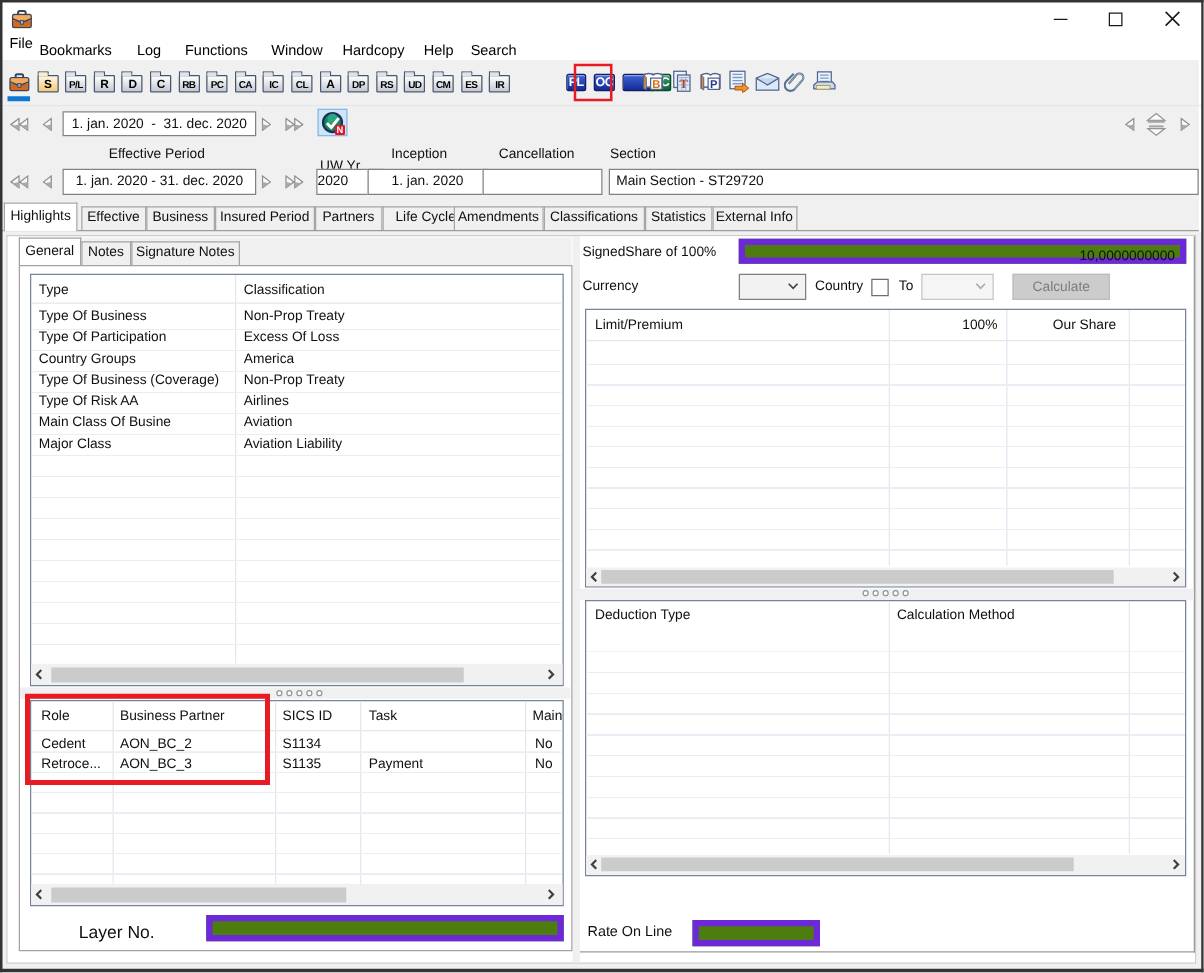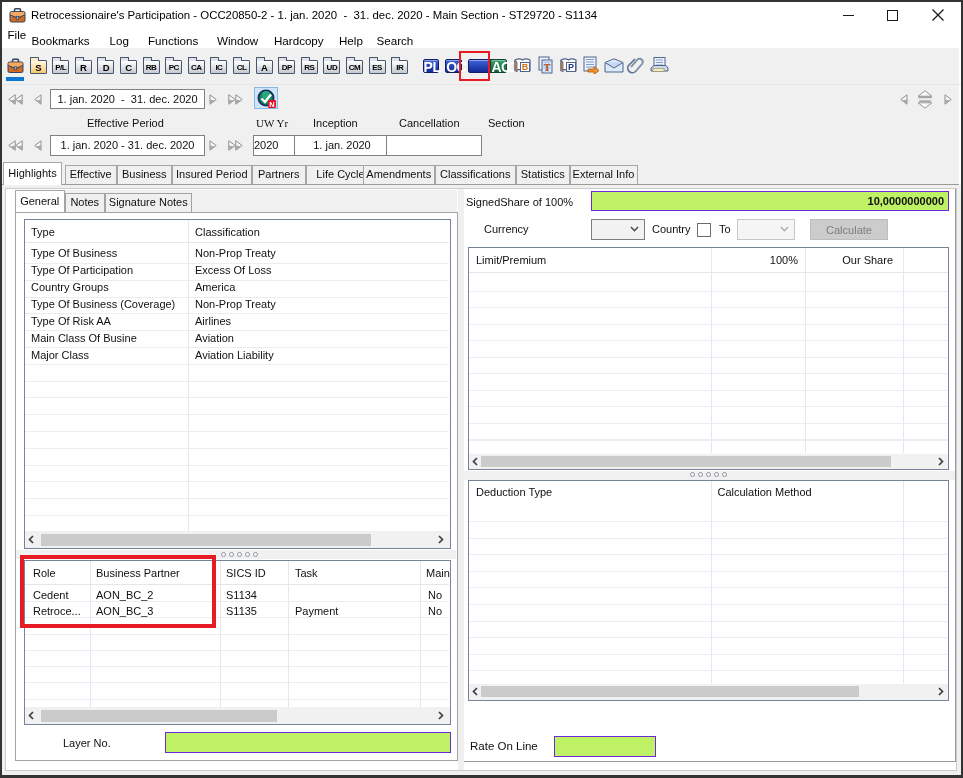--- a/index.html
+++ b/index.html
@@ -1,24 +1,24 @@
 <!DOCTYPE html>
 <html><head><meta charset="utf-8"><style>
 *{margin:0;padding:0;box-sizing:border-box;}
 body{width:963px;height:778px;font-family:"Liberation Sans",sans-serif;background:#fff;}
 #w{position:relative;width:963px;height:778px;background:#fff;overflow:hidden;}
 .a{position:absolute;}
 .t11{font-size:11px;color:#101010;white-space:nowrap;}
 .box{border:1px solid #818181;background:#fff;font-size:11px;color:#101010;white-space:nowrap;}
-.gbox{border:1px solid #6d28d9;background:#bef264;font-weight:bold;}
+.gbox{border:5px solid #6d28d9;background:#4d7c0f;}
 .fold{position:absolute;top:60px;width:17px;height:14px;background:linear-gradient(#ffffff,#c3c9d1);border:1px solid #46566c;border-radius:1px;font-weight:bold;font-size:9.5px;color:#000;text-align:center;line-height:13px;letter-spacing:-0.5px;}
 .fold::before{content:"";position:absolute;top:-4px;left:-1px;width:7px;height:3px;background:#dfe3e9;border:1px solid #46566c;border-bottom:none;border-radius:1px 1px 0 0;}
 .foldy{background:linear-gradient(#fff8e3,#f7c86f);}
 .foldy::before{background:#fbeccb;}
-.sq{position:absolute;top:58.5px;width:16.5px;height:14px;border-radius:2px;color:#fff;font-weight:bold;font-size:14px;text-align:center;line-height:14px;letter-spacing:-0.5px;}
+.sq{position:absolute;top:58.5px;width:16.5px;height:14px;border-radius:2px;color:#fff;font-weight:bold;font-size:10px;text-align:center;line-height:14px;letter-spacing:-0.5px;margin-left:30px;}
 .sqb{background:linear-gradient(#3f63d4,#122a96);border:1px solid #101e62;box-shadow:inset 0 1px 0 #8da2ea;}
 .sqg{background:linear-gradient(#3f9e6b,#0b613a);border:1px solid #07492b;box-shadow:inset 0 1px 0 #7fc4a0;}
 .tab{position:absolute;top:165px;height:19px;background:#f0f0f0;border:1px solid #a6a6a6;border-bottom:none;font-size:11px;color:#101010;text-align:center;z-index:1;}
 .tabact{top:162px;height:23px;background:#fff;z-index:3;}
 .itab{position:absolute;background:#f0f0f0;border:1px solid #a3a3a3;border-bottom:none;font-size:11px;color:#101010;text-align:center;z-index:2;}
 .vl{position:absolute;background:#e2e8f0;width:1px;}
 .sbt{position:absolute;background:#f1f1f1;}
 .sbh{position:absolute;background:#cbcbcb;}
 .dot{position:absolute;width:5px;height:5px;border:1px solid #8f969e;border-radius:50%;background:#fdfdfd;}
 .redbox{position:absolute;border:3px solid #e61b23;z-index:5;}
@@ -30,21 +30,20 @@
     <div class="a" style="left:0;top:0;width:2px;height:778px;background:#333333;z-index:9"></div>
     <div class="a" style="left:961px;top:0;width:2px;height:778px;background:#333333;z-index:9"></div>
 
 <svg class="a" style="left:9px;top:7px" width="17" height="16" viewBox="0 0 17 16">
  <rect x="1" y="4.5" width="15" height="10.5" rx="1.5" fill="#d2691e" stroke="#35465e"></rect>
  <rect x="1.6" y="5.1" width="13.8" height="4.6" rx="1" fill="#f5aa60"></rect>
  <path d="M5.5 4.5 V3 a1.2 1.2 0 0 1 1.2 -1.2 h3.6 a1.2 1.2 0 0 1 1.2 1.2 V4.5" fill="none" stroke="#35465e" stroke-width="1.6"></path>
  <path d="M1 8 L8.5 11 L16 8" fill="none" stroke="#35465e" stroke-width="1.2"></path>
  <rect x="7.3" y="9.3" width="2.4" height="3" fill="#9db3c8" stroke="#35465e" stroke-width="0.7"></rect>
 </svg>
-<div class="a" style="left:31px;top:8.5px;font-size:11.4px;color:#000;white-space:nowrap;">Retrocessionaire's Participation - OCC20850-2 - 1. jan. 2020&nbsp; - &nbsp;31. dec. 2020 - Main Section - ST29720 - S1134</div>
 <div class="a" style="left:843px;top:14.5px;width:11px;height:1.5px;background:#1a1a1a;"></div>
 <div class="a" style="left:887px;top:9.5px;width:11px;height:11px;border:1.4px solid #1a1a1a;"></div>
 <svg class="a" style="left:932px;top:9px" width="12" height="12">
       <path d="M0.5 0.5 L11.5 11.5 M11.5 0.5 L0.5 11.5" stroke="#1a1a1a" stroke-width="1.3"></path>
     </svg>
 <div class="a" style="left:7.5px;top:28px;font-size:11.6px;color:#000;white-space:nowrap;">File</div>
 <div class="a" style="left:31.5px;top:34px;font-size:11.6px;color:#000;white-space:nowrap;">Bookmarks</div>
 <div class="a" style="left:109.5px;top:34px;font-size:11.6px;color:#000;white-space:nowrap;">Log</div>
 <div class="a" style="left:148px;top:34px;font-size:11.6px;color:#000;white-space:nowrap;">Functions</div>
 <div class="a" style="left:217px;top:34px;font-size:11.6px;color:#000;white-space:nowrap;">Window</div>
@@ -156,21 +155,21 @@
  <path d="M8 0.8 L14.8 6.2 H1.2 Z" fill="#fdfdfd" stroke="#939393"></path>
  <rect x="1.2" y="6.2" width="13.6" height="2" fill="#a4a4a4"></rect>
  <rect x="2.2" y="10.3" width="11.6" height="1.6" fill="#a4a4a4"></rect>
  <path d="M8 18.2 L14.8 12.8 H1.2 Z" fill="#fdfdfd" stroke="#939393"></path>
 </svg>
     <svg class="a" style="left:944px;top:94px" width="8" height="11" viewBox="0 0 8 11">
       <path d="M1 0.8 L7.2 5.5 L1 10.2 Z" fill="#f8f8f8" stroke="#8e8e8e"></path>
       <path d="M1 5.5 V10.2 L6.2 6.5 Z" fill="#a9a9a9"></path>
     </svg>
     <div class="a t11" style="left:87px;top:117px;">Effective Period</div>
-<div class="a t11" style="left:256px;top:117px;font-family:Liberation Serif, serif;">UW Yr</div>
+<div class="a t11" style="left:256px;top:127px;">UW Yr</div>
 <div class="a t11" style="left:313px;top:117px;">Inception</div>
 <div class="a t11" style="left:399px;top:117px;">Cancellation</div>
 <div class="a t11" style="left:488px;top:117px;">Section</div>
 <svg class="a" style="left:7.5px;top:140px" width="15" height="11" viewBox="0 0 15 11">
       <path d="M7.2 0.8 L0.8 5.5 L7.2 10.2 Z M14.2 0.8 L7.8 5.5 L14.2 10.2 Z" fill="#f8f8f8" stroke="#8e8e8e"></path>
       <path d="M7.2 5.5 V10.2 L2 6.5 Z M14.2 5.5 V10.2 L9 6.5 Z" fill="#a9a9a9"></path>
     </svg>
     <svg class="a" style="left:33.5px;top:140px" width="8" height="11" viewBox="0 0 8 11">
       <path d="M7 0.8 L0.8 5.5 L7 10.2 Z" fill="#f8f8f8" stroke="#8e8e8e"></path>
       <path d="M7 5.5 V10.2 L1.8 6.5 Z" fill="#a9a9a9"></path>
@@ -180,20 +179,21 @@
       <path d="M1 0.8 L7.2 5.5 L1 10.2 Z" fill="#f8f8f8" stroke="#8e8e8e"></path>
       <path d="M1 5.5 V10.2 L6.2 6.5 Z" fill="#a9a9a9"></path>
     </svg>
     <svg class="a" style="left:228px;top:140px" width="15" height="11" viewBox="0 0 15 11">
       <path d="M7.8 0.8 L14.2 5.5 L7.8 10.2 Z M0.8 0.8 L7.2 5.5 L0.8 10.2 Z" fill="#f8f8f8" stroke="#8e8e8e"></path>
       <path d="M7.8 5.5 V10.2 L13 6.5 Z M0.8 5.5 V10.2 L6 6.5 Z" fill="#a9a9a9"></path>
     </svg>
     <div class="a box" style="left:253px;top:135px;width:54px;height:21px;text-align:left;line-height:19px;">2020</div>
 <div class="a box" style="left:294px;top:135px;width:96px;height:21px;text-align:center;line-height:19px;">1. jan. 2020</div>
 <div class="a box" style="left:386px;top:135px;width:96px;height:21px;"></div>
+<div class="a box" style="left:487px;top:135px;width:472px;height:21px;line-height:19px;padding-left:5px;">Main Section - ST29720</div>
 <div class="tab tabact" style="left:3px;width:59px;line-height:20px;">Highlights</div>
 <div class="tab" style="left:64.5px;width:52.5px;line-height:17px;">Effective</div>
 <div class="tab" style="left:117px;width:54.5px;line-height:17px;">Business</div>
 <div class="tab" style="left:171.5px;width:80.5px;line-height:17px;">Insured Period</div>
 <div class="tab" style="left:252px;width:53.5px;line-height:17px;">Partners</div>
 <div class="tab" style="left:305.5px;width:70px;line-height:17px;">Life Cycle</div>
 <div class="tab" style="left:363px;width:71.5px;line-height:17px;">Amendments</div>
 <div class="tab" style="left:434.5px;width:81.5px;line-height:17px;">Classifications</div>
 <div class="tab" style="left:516px;width:53.5px;line-height:17px;">Statistics</div>
 <div class="tab" style="left:569.5px;width:68.0px;line-height:17px;">External Info</div>
@@ -263,26 +263,26 @@
 <div class="a" style="left:25px;top:600.5px;width:424px;height:101px;background:repeating-linear-gradient(to bottom,#eaeef4 0 1px,transparent 1px 16.3px);"></div>
 <div class="sbt" style="left:25px;top:707px;width:424.5px;height:17px;"></div>
 <div class="sbh" style="left:41px;top:709.5px;width:236px;height:12px;"></div>
 <svg class="a" style="left:28px;top:711px" width="6" height="9" viewBox="0 0 6 9">
       <path d="M5 1 L1.5 4.5 L5 8" fill="none" stroke="#3f3f3f" stroke-width="1.7"></path>
     </svg>
 <svg class="a" style="left:438px;top:711px" width="6" height="9" viewBox="0 0 6 9">
       <path d="M1 1 L4.5 4.5 L1 8" fill="none" stroke="#3f3f3f" stroke-width="1.7"></path>
     </svg>
 <div class="redbox" style="left:20px;top:555px;width:196px;height:73px;border-width:4px;"></div>
-<div class="a t11" style="left:27px;top:736.5px;font-size:11px;padding-left:36px;">Layer No.</div>
+<div class="a t11" style="left:27px;top:736.5px;font-size:14px;padding-left:36px;">Layer No.</div>
 <div class="a gbox" style="left:165px;top:732px;width:286px;height:20.5px;"></div>
 <div class="a" style="left:463.5px;top:188.5px;width:492.5px;height:573.5px;background:#fff;border-right:1px solid #9a9a9a;border-bottom:1px solid #9a9a9a;"></div>
 <div class="a t11" style="left:466px;top:196px;">SignedShare of 100%</div>
 <div class="a gbox" style="left:591px;top:191px;width:358px;height:20px;font-size:11px;color:#101010;text-align:right;line-height:18px;padding-right:4px;">10,0000000000</div>
-<div class="a t11" style="left:484px;top:223px;">Currency</div>
+<div class="a t11" style="left:466px;top:223px;">Currency</div>
 <div class="a" style="left:591px;top:219px;width:54px;height:21px;background:#f2f2f2;border:1px solid #7f7f7f;"></div>
 <svg class="a" style="left:630px;top:226px" width="9" height="6" viewBox="0 0 9 6">
       <path d="M1 1 L4.5 4.7 L8 1" fill="none" stroke="#3f3f3f" stroke-width="1.3"></path>
     </svg>
 <div class="a t11" style="left:652px;top:223px;">Country</div>
 <div class="a" style="left:697px;top:222.5px;width:14px;height:14px;background:#fff;border:1px solid #6e6e6e;"></div>
 <div class="a t11" style="left:719px;top:223px;">To</div>
 <div class="a" style="left:737px;top:219px;width:58px;height:21px;background:#f5f5f5;border:1px solid #c6c6c6;"></div>
 <svg class="a" style="left:780px;top:226px" width="9" height="6" viewBox="0 0 9 6">
       <path d="M1 1 L4.5 4.7 L8 1" fill="none" stroke="#ababab" stroke-width="1.3"></path>

